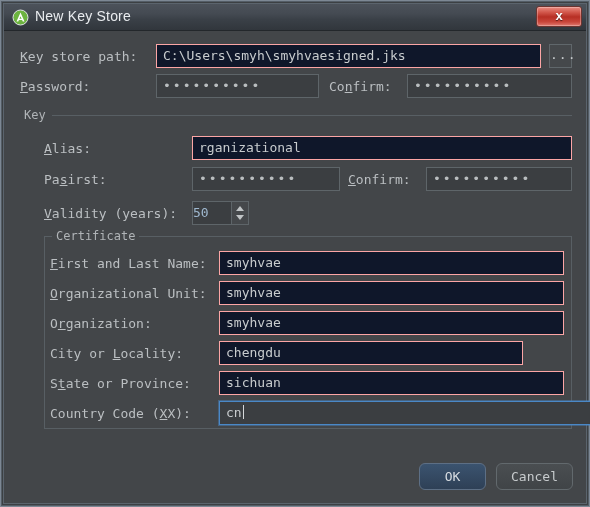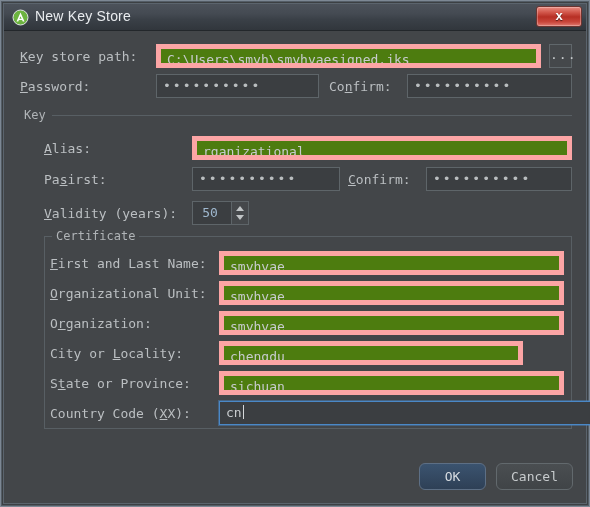--- a/index.html
+++ b/index.html
@@ -95,22 +95,22 @@
     font-family: "DejaVu Sans Mono", monospace;
     font-size: 13px;
     color: #bbbfc2;
     white-space: nowrap;
   }
   .label u { text-decoration: underline; }
 
   .field {
     position: absolute;
     box-sizing: border-box;
-    background: #4d7c0f;
-    border: 5px solid #fca5a5;
+    background: #0f172a;
+    border: 1px solid #fca5a5;
     font-family: "DejaVu Sans Mono", monospace;
     font-size: 13px;
     color: #c8ccce;
     line-height: 22px;
     padding: 0 6px;
     height: 24px;
     overflow: hidden;
     white-space: nowrap;
     cursor: text;
   }
@@ -190,21 +190,21 @@
     box-sizing: border-box;
     width: 57px; height: 24px;
     background: #3b3e41;
     border: 1px solid #5e6569;
   }
   .spinner .val {
     position: absolute;
     left: 0; top: 0;
     width: 38px; height: 22px;
     line-height: 22px;
-    text-align: center;
+    text-align: left;
     padding-right: 4px;
     box-sizing: border-box;
     font-family: "DejaVu Sans Mono", monospace;
     font-size: 13px;
     color: #9fb8cf;
   }
   .spinner .btns {
     position: absolute;
     right: 0; top: 0;
     width: 17px; height: 22px;

